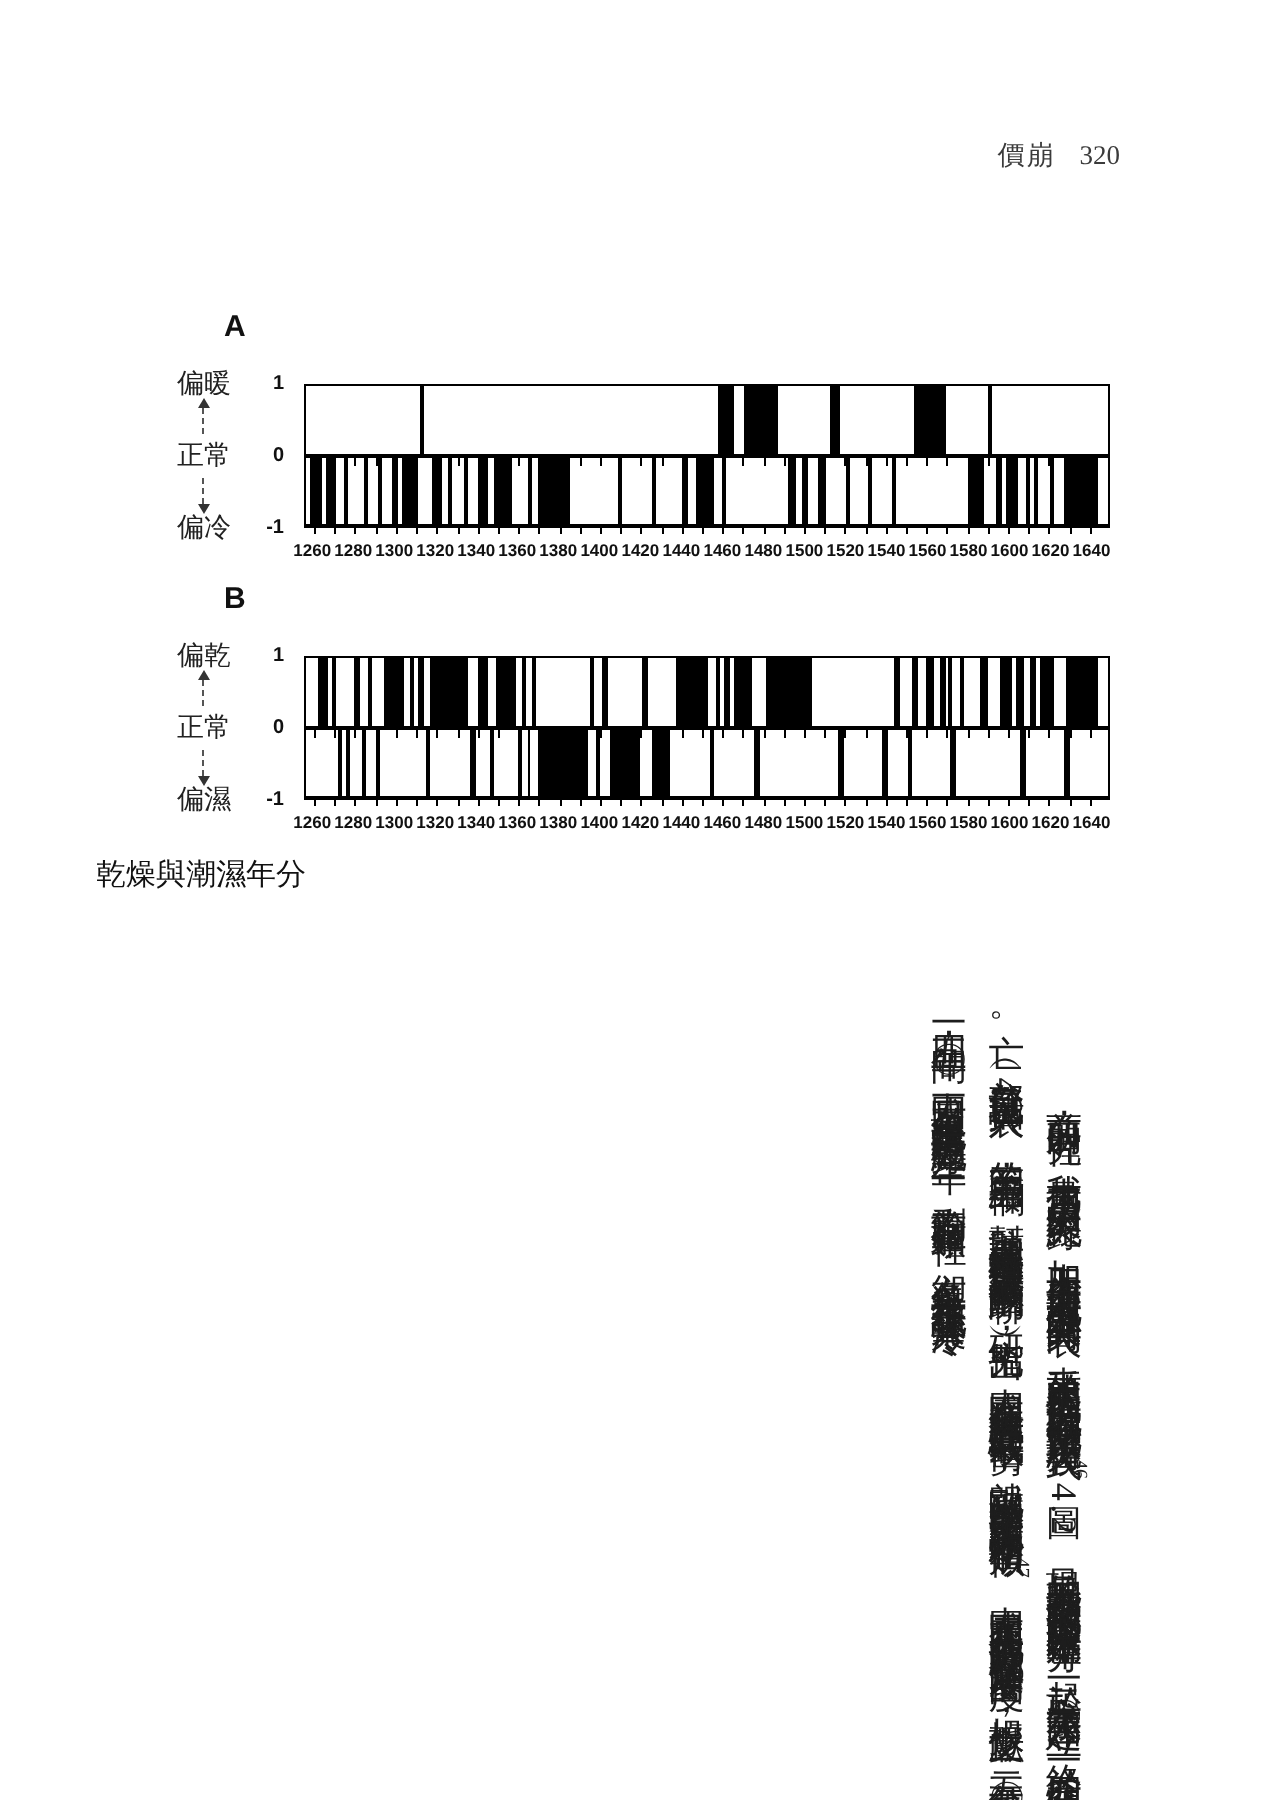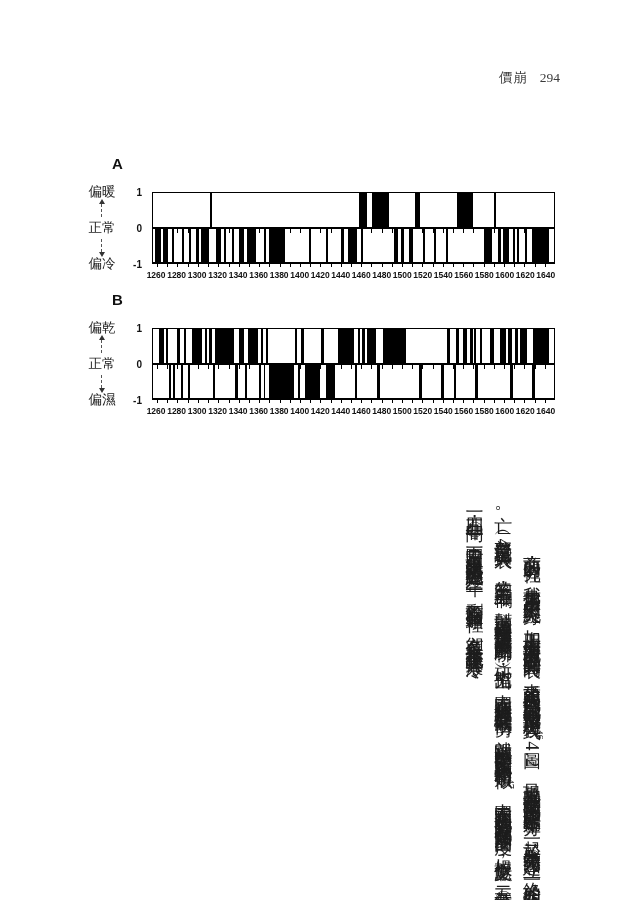--- a/index.html
+++ b/index.html
@@ -86,21 +86,21 @@
     writing-mode:vertical-rl; text-orientation:mixed;
     font-size:18px; line-height:28.8px; letter-spacing:1.7px;
     text-indent:2.2em; color:#1d1d1d; text-align:justify;
   }
   .body-text sup { font-size:10px; letter-spacing:0; line-height:0; }
 </style>
 </head>
 <body>
 
 <header class="page-header">
-  <span>價崩</span><span class="folio">294</span>
+  <span>價崩</span><span class="folio">320</span>
 </header>
 
 <section class="chart" id="chartA">
   <div class="panel-label">A</div>
   <div class="yaxis">
     <span class="ylab top">偏暖</span>
     <span class="ylab mid">正常</span>
     <span class="ylab bot">偏冷</span>
     <i class="arrow up"></i>
     <i class="arrow down"></i>
@@ -435,15 +435,16 @@
       <span style="left: 72.2646%;">1540</span>
       <span style="left: 77.3537%;">1560</span>
       <span style="left: 82.4427%;">1580</span>
       <span style="left: 87.5318%;">1600</span>
       <span style="left: 92.6209%;">1620</span>
       <span style="left: 97.7099%;">1640</span>
     </div>
 </section>
 
 <figcaption class="caption">
+  <div>乾燥與潮濕年分</div>
 </figcaption>
 
 <div class="body-text"><span>前面的研究裡，我大量使用正史中的天災紀錄，加上十四部省與府級地方志中的災異時間表，來重建元明兩代四個世紀的氣候變化與環境壓力模式。</span><sup>46</sup><span>圖4.2呈現的是我在文獻中找到的溫度與降水偏差年分，起於一二六〇年大元國建立，終於一六四四年明亡。（部分資訊已插入表4.1的第三至第五欄，幫助讀者建立極端糧價群集與氣候擾動的關聯。）研究指出，中國在這個時代經歷的異常氣候情勢，就跟歐洲的歷史學家所說的小冰期相當類似。</span><sup>47</sup><span>中國在元明兩代大部分時間裡都是個寒冷的國度。根據文獻，一二五〇年至一四五〇年間，中國只有一年出現異常溫暖的紀錄（一三一二年）。剩餘兩百個年頭裡，卻有多達六十年被記錄下異常寒冷。</span></div>
 
 </body></html>

